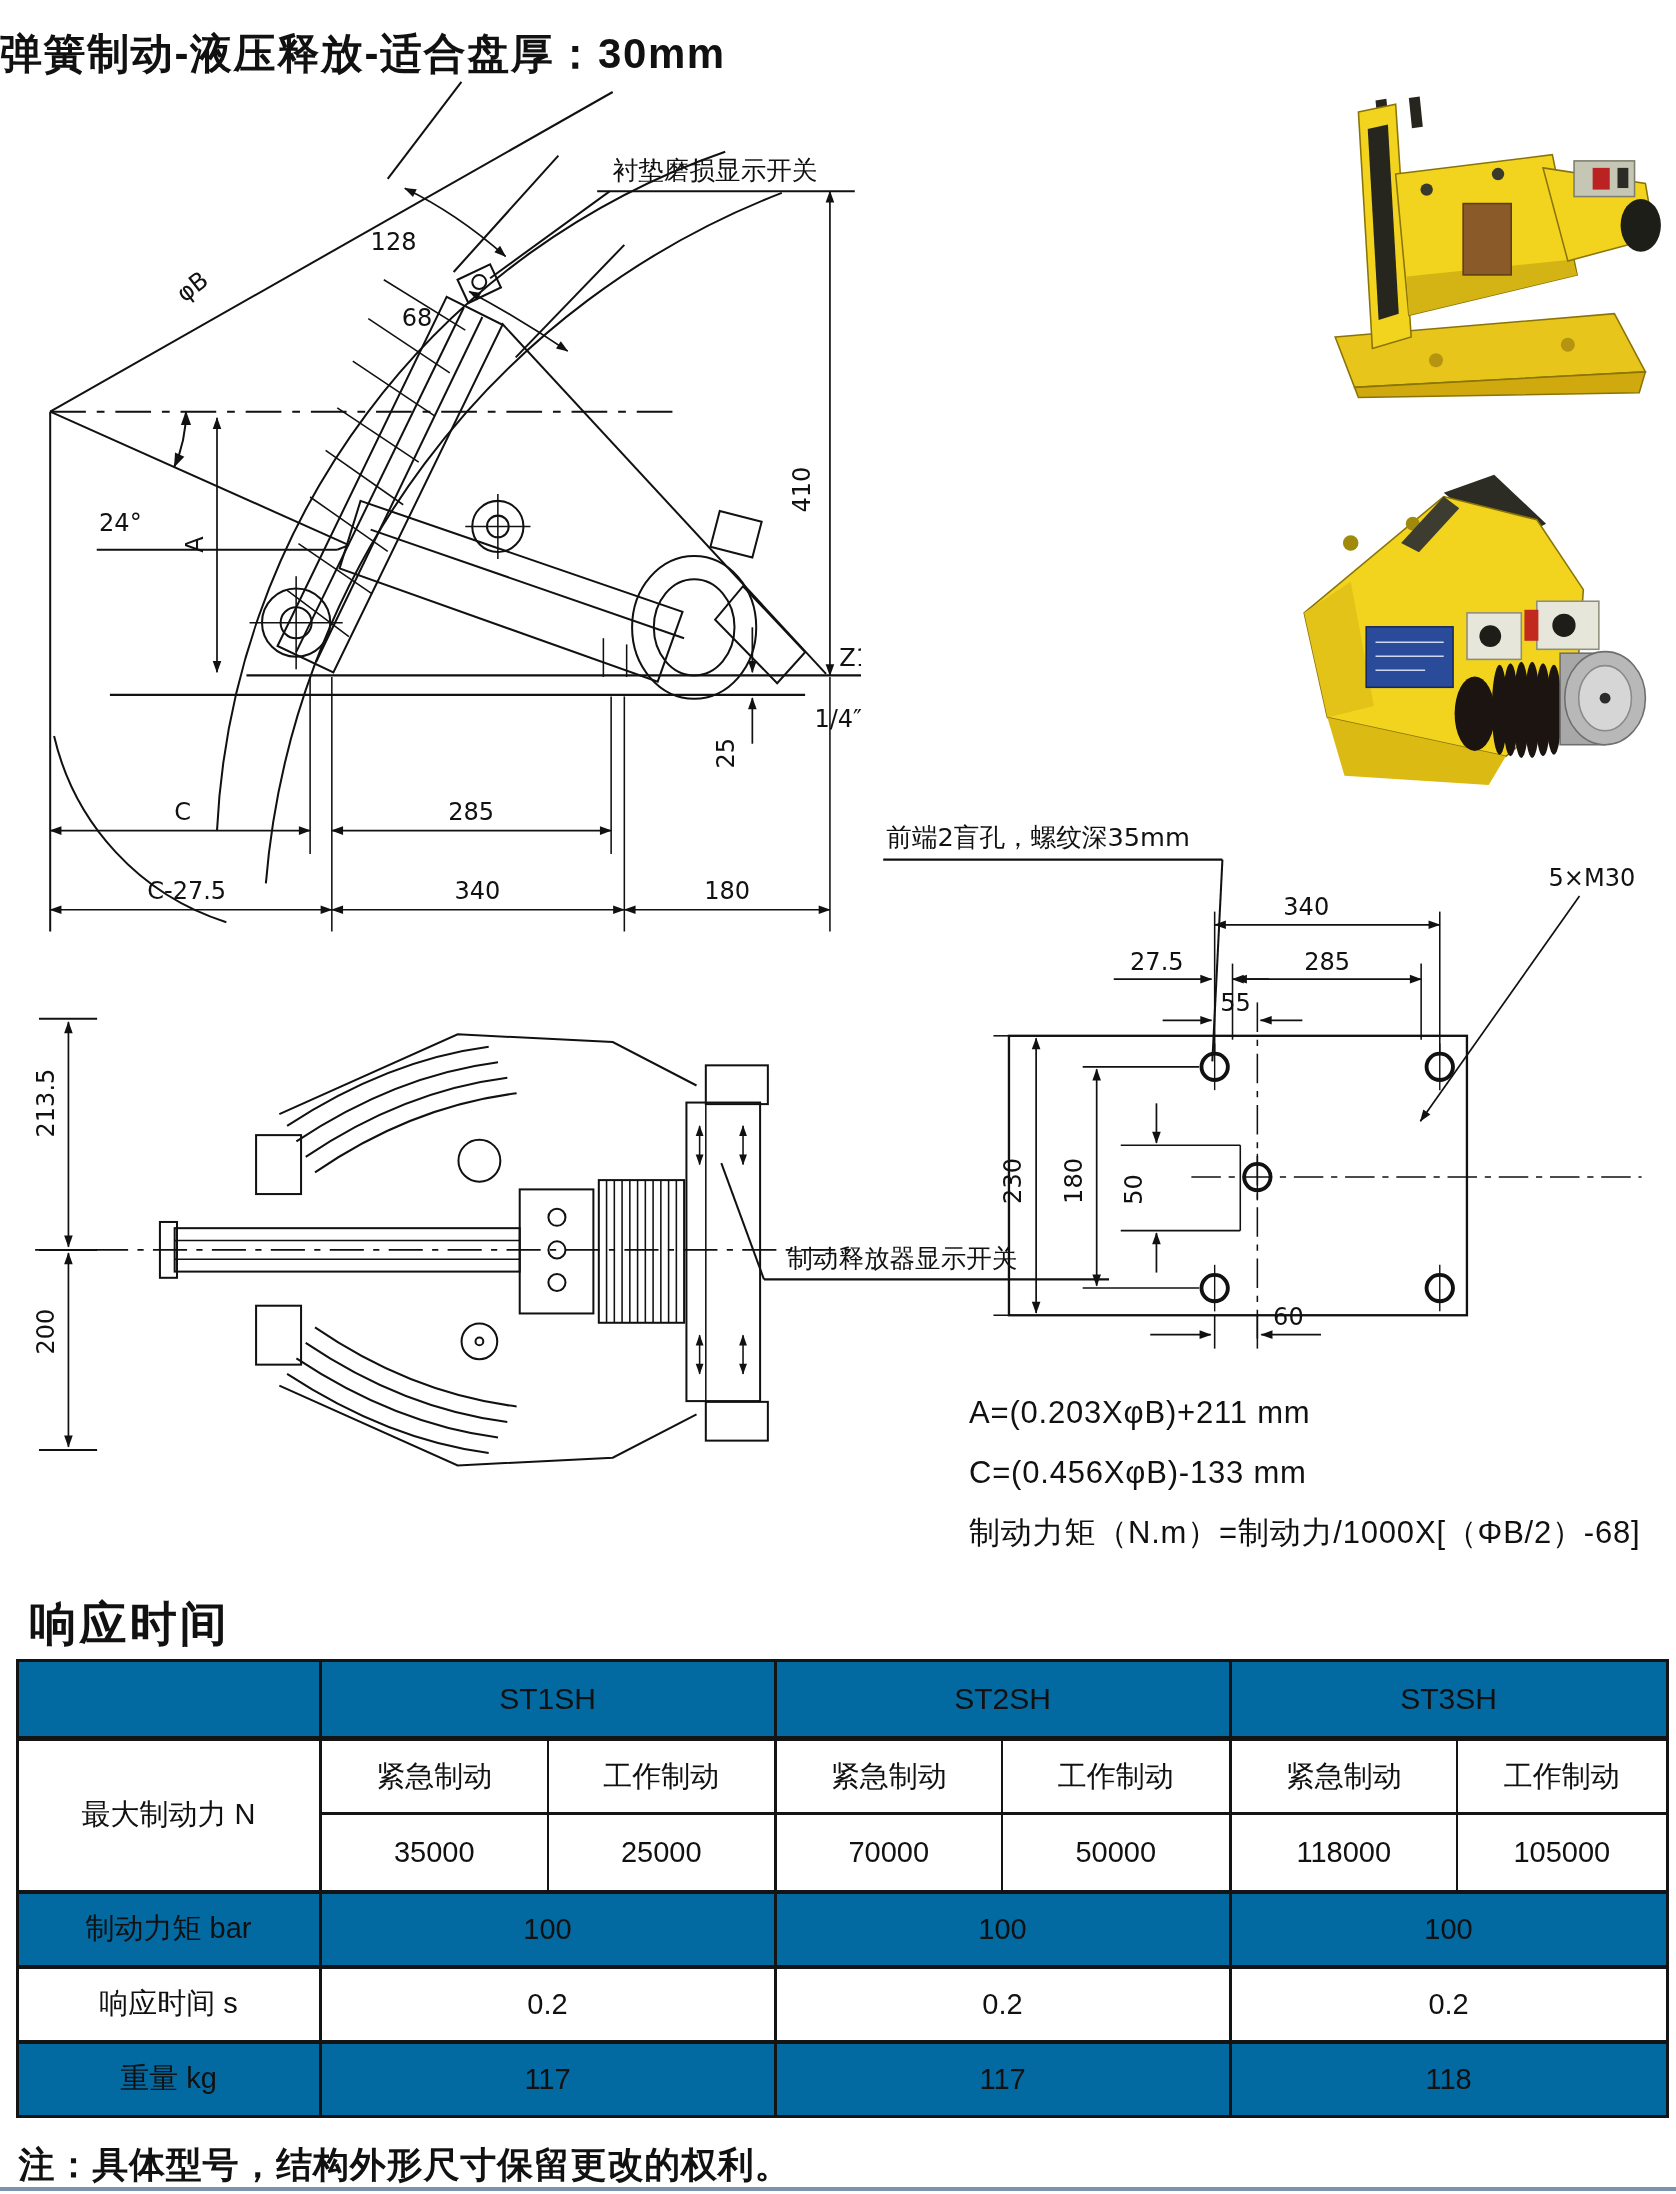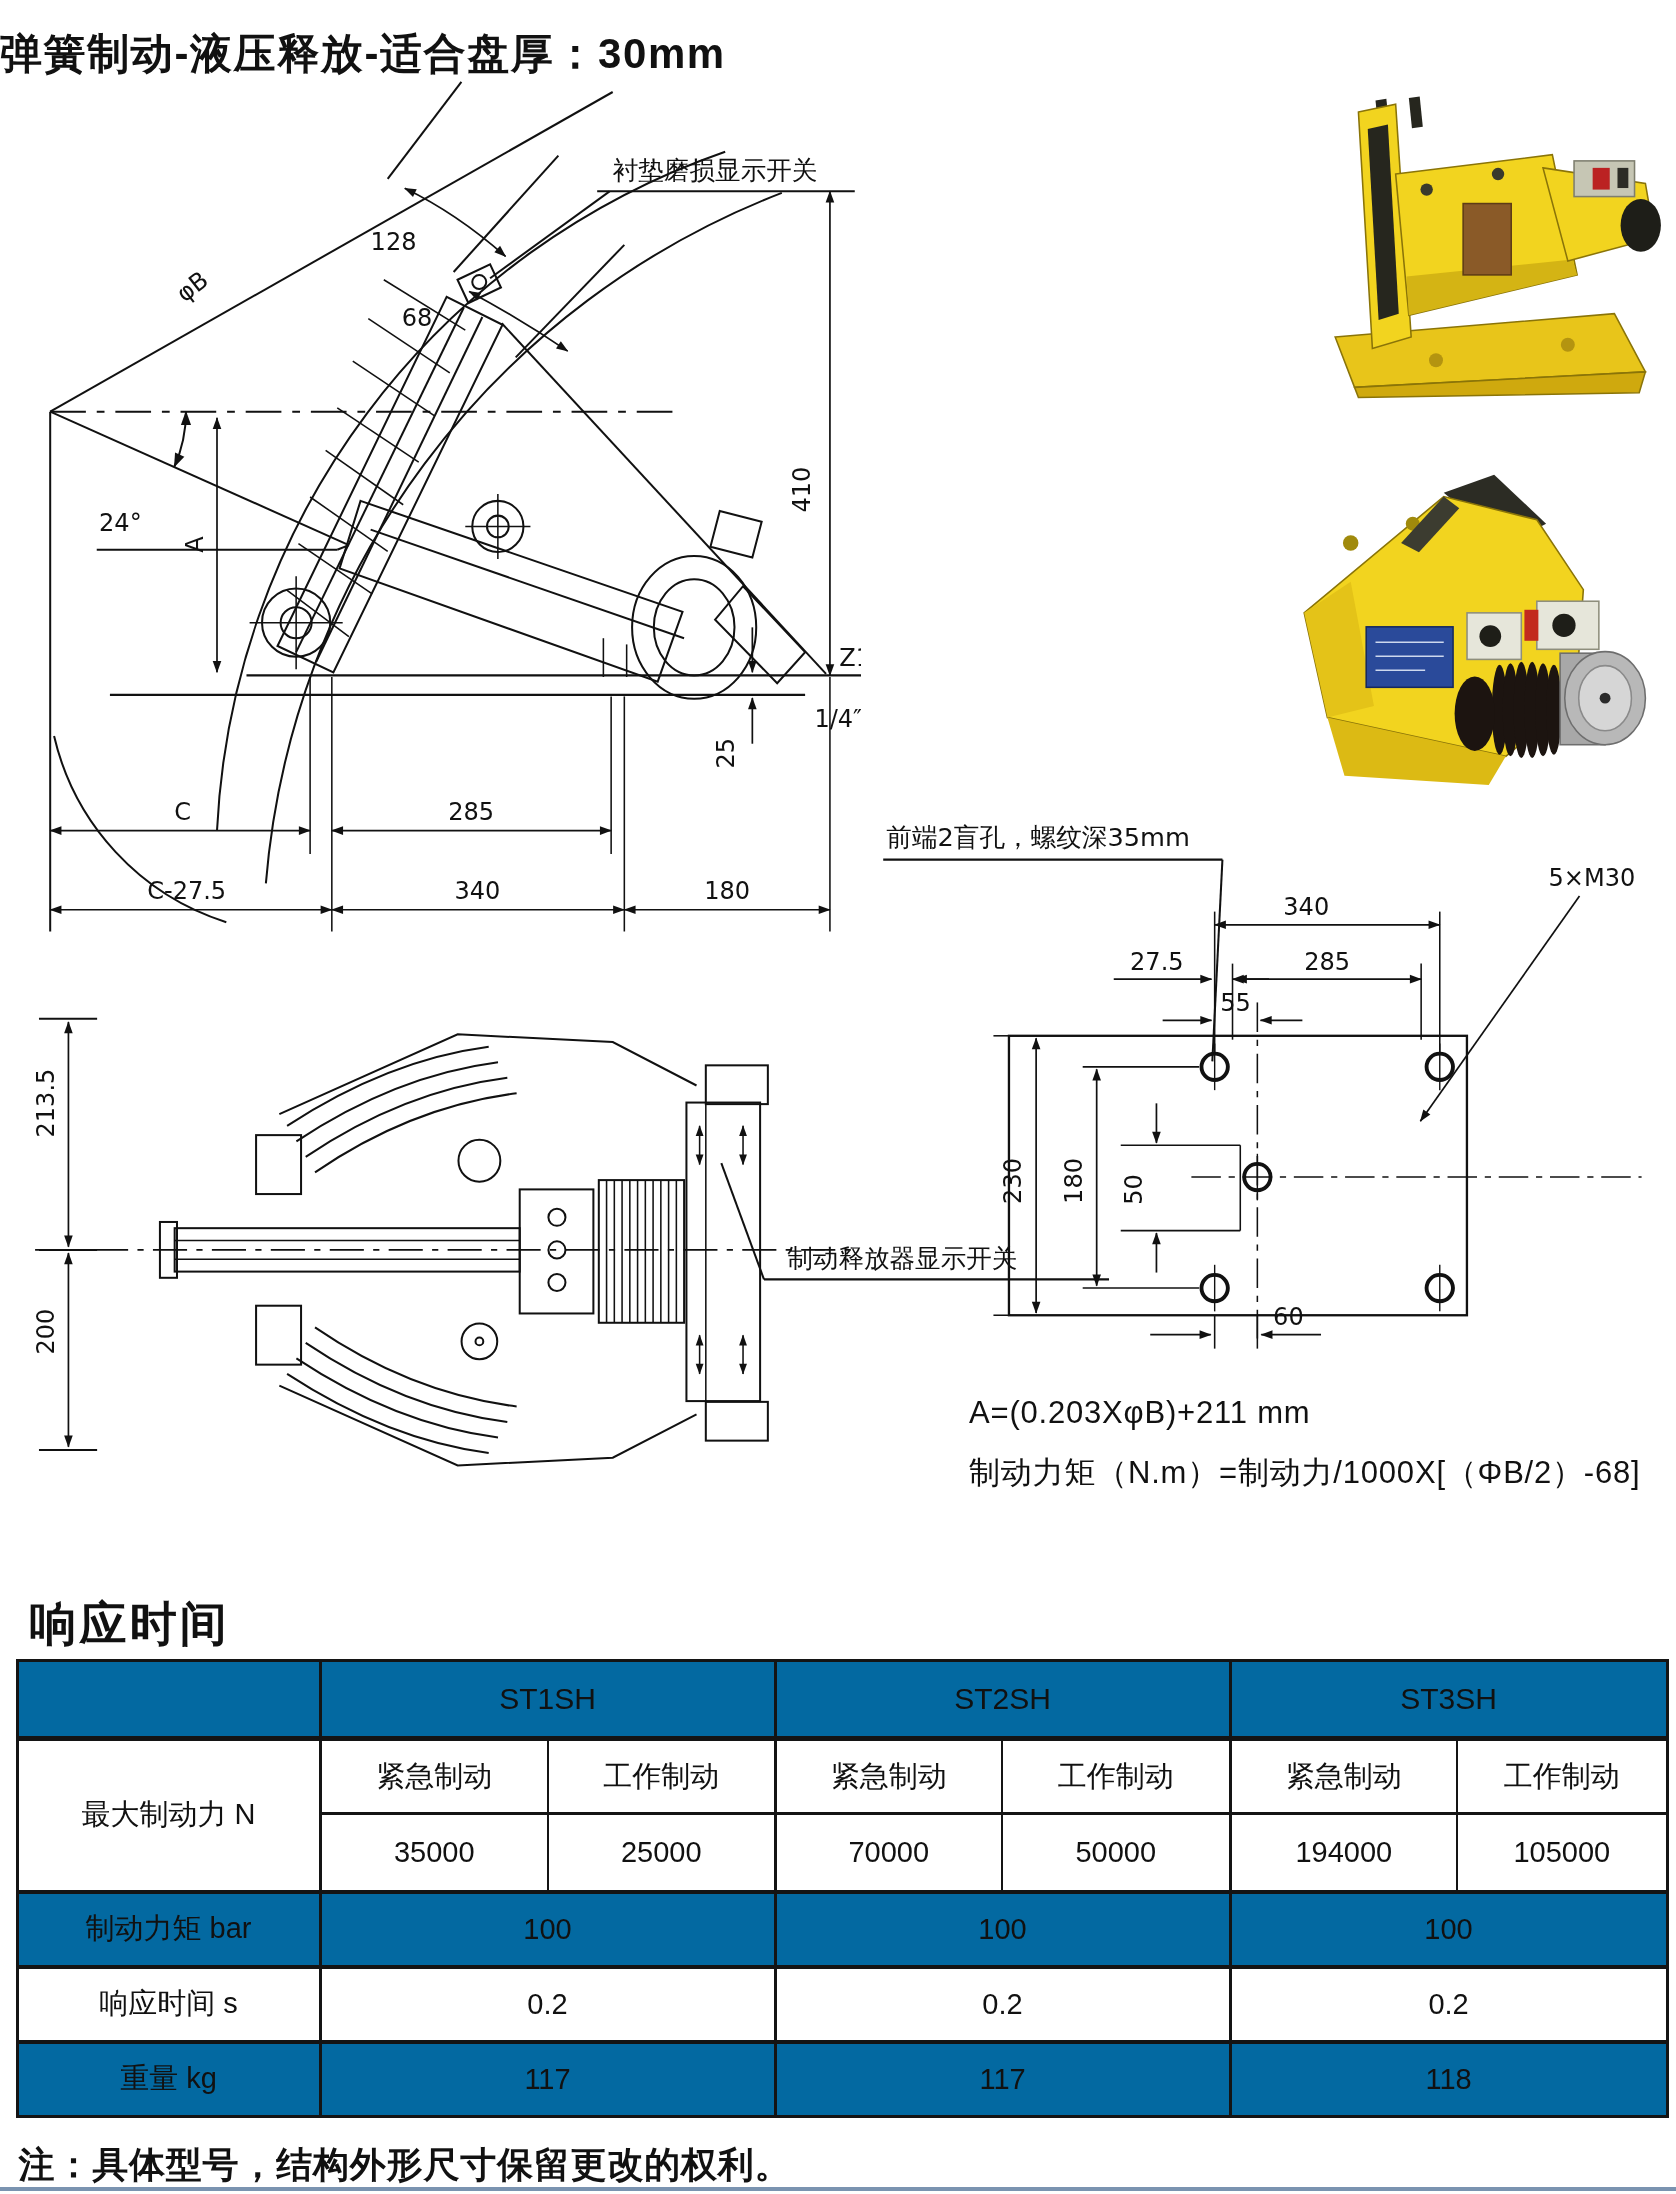--- a/index.html
+++ b/index.html
@@ -348,20 +348,21 @@
     <ellipse cx="508" cy="320" rx="34" ry="42" fill="#d6d6d6" stroke="#8a8a8a"></ellipse>
     <circle cx="508" cy="320" r="7" fill="#2a2a2a" stroke="none"></circle>
     <circle cx="180" cy="120" r="10" fill="#a08a0c" stroke="none"></circle>
     <circle cx="260" cy="95" r="9" fill="#a08a0c" stroke="none"></circle>
     <polygon points="245,120 300,60 320,75 268,132" fill="#3c3c30" stroke="none"></polygon>
   </g>
 </svg>
 
 <div class="abs formulas">
   <div>A=(0.203XφB)+211  mm</div>
+  <div>C=(0.456XφB)-133  mm</div>
   <div>制动力矩（N.m）=制动力/1000X[（ΦB/2）-68]</div>
 </div>
 
 <div class="abs tech-heading">响应时间</div>
 
 <table class="tech">
   <colgroup>
     <col style="width:303px">
       <col style="width:228px">
       <col style="width:227px">
@@ -384,21 +385,21 @@
     <td class="glft">紧急制动</td>
     <td>工作制动</td>
     <td class="glft">紧急制动</td>
     <td>工作制动</td>
   </tr>
   <tr class="rval">
     <td class="glft">35000</td>
     <td>25000</td>
     <td class="glft">70000</td>
     <td>50000</td>
-    <td class="glft">194000</td>
+    <td class="glft">118000</td>
     <td>105000</td>
   </tr>
   <tr class="rband">
     <td class="gray">制动力矩  bar</td>
     <td colspan="2" class="gray glft">100</td>
     <td colspan="2" class="gray glft">100</td>
     <td colspan="2" class="gray glft">100</td>
   </tr>
   <tr class="rband">
     <td>响应时间  s</td>

